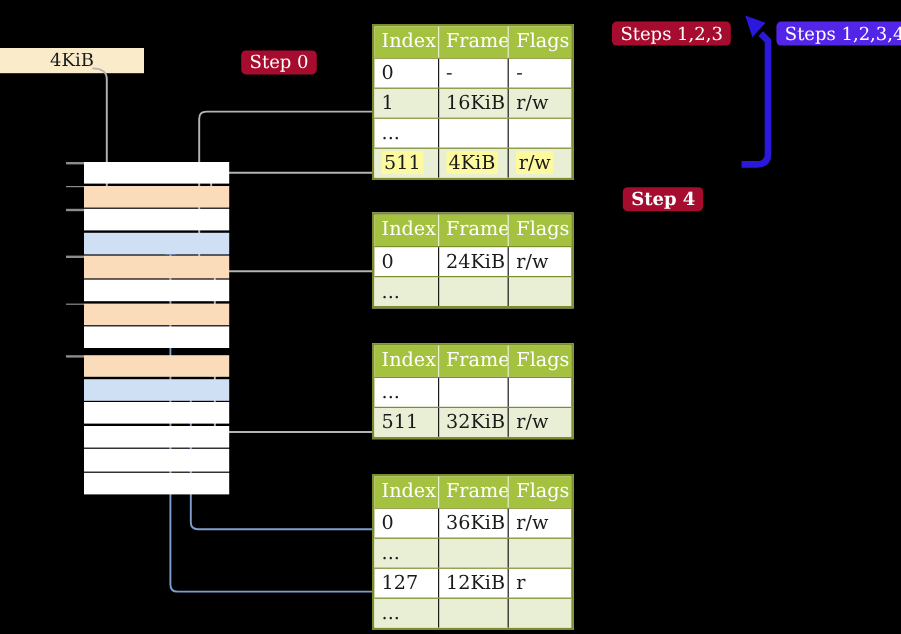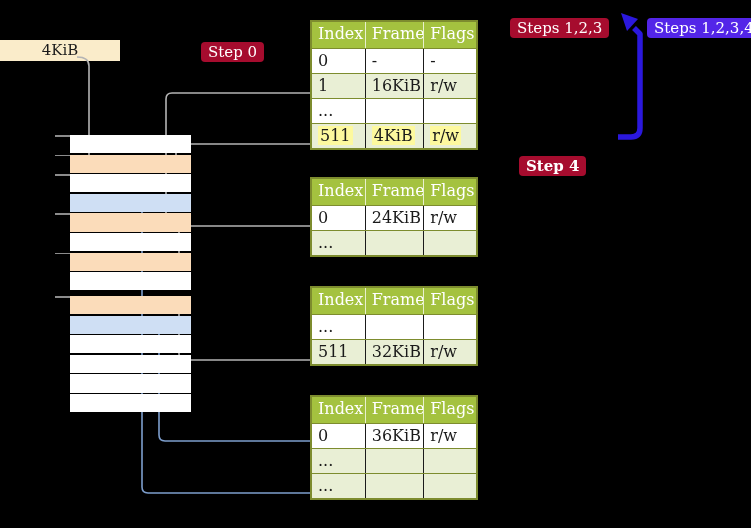--- a/index.html
+++ b/index.html
@@ -195,19 +195,24 @@
       <div class="trow">
         <div class="tcell c0">0</div>
         <div class="tcell c1">36KiB</div>
         <div class="tcell c2">r/w</div>
       </div>
       <div class="trow alt">
         <div class="tcell c0">...</div>
         <div class="tcell c1"></div>
         <div class="tcell c2"></div>
       </div>
+      <div class="trow">
+        <div class="tcell c0">127</div>
+        <div class="tcell c1">12KiB</div>
+        <div class="tcell c2">r</div>
+      </div>
       <div class="trow alt">
         <div class="tcell c0">...</div>
         <div class="tcell c1"></div>
         <div class="tcell c2"></div>
       </div>
     </div>
   </div>
 
 </body></html>

